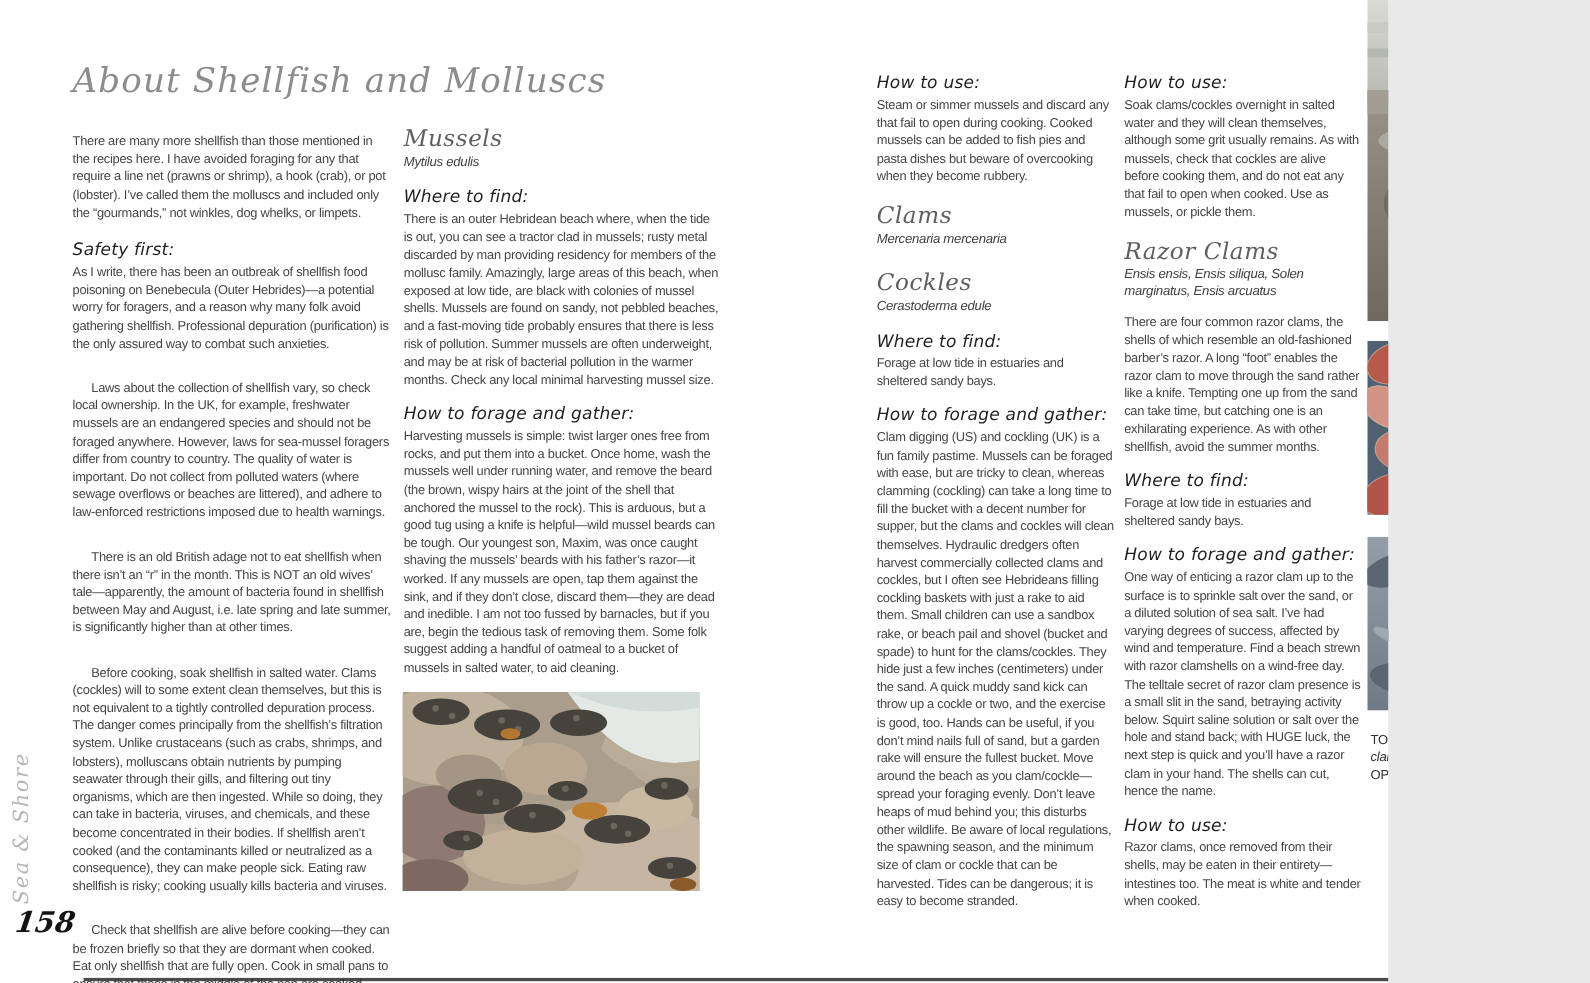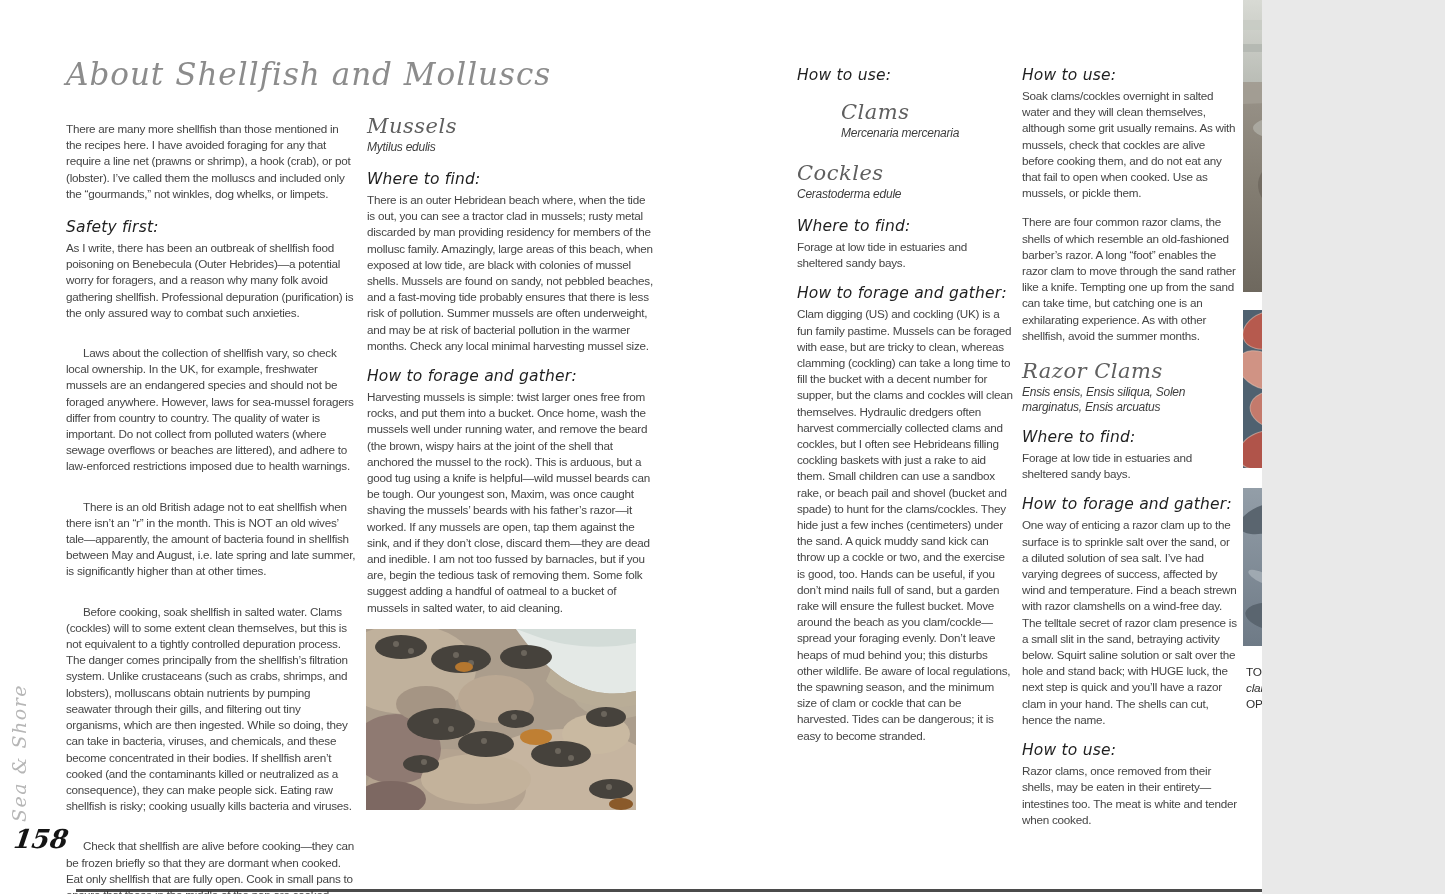--- a/index.html
+++ b/index.html
@@ -144,22 +144,23 @@
 
       <ellipse cx="170" cy="108" rx="16" ry="8" fill="#bf7f33"></ellipse>
       <ellipse cx="98" cy="38" rx="9" ry="5" fill="#b5772f"></ellipse>
       <ellipse cx="255" cy="175" rx="12" ry="6" fill="#8a5a2a"></ellipse>
     </svg>
   </figure>
 
   <div class="col" style="left:797px; top:66px; width:216px;">
     <div class="blk blk-first">
       <div class="sub-head">How to use:</div>
-    </div>
-    <div class="blk" style="margin-top:15px;margin-left:44px;">
+      <p>Steam or simmer mussels and discard any that fail to open during cooking. Cooked mussels can be added to fish pies and pasta dishes but beware of overcooking when they become rubbery.</p>
+    </div>
+    <div class="blk" style="margin-top:15px;">
       <div class="species-head">Clams</div>
       <div class="latin">Mercenaria mercenaria</div>
     </div>
     <div class="blk" style="margin-top:20px;">
       <div class="species-head">Cockles</div>
       <div class="latin">Cerastoderma edule</div>
     </div>
     <div class="blk" style="margin-top:15px;">
       <div class="sub-head">Where to find:</div>
       <p>Forage at low tide in estuaries and sheltered sandy bays.</p>
@@ -168,26 +169,26 @@
       <div class="sub-head">How to forage and gather:</div>
       <p>Clam digging (US) and cockling (UK) is a fun family pastime. Mussels can be foraged with ease, but are tricky to clean, whereas clamming (cockling) can take a long time to fill the bucket with a decent number for supper, but the clams and cockles will clean themselves. Hydraulic dredgers often harvest commercially collected clams and cockles, but I often see Hebrideans filling cockling baskets with just a rake to aid them. Small children can use a sandbox rake, or beach pail and shovel (bucket and spade) to hunt for the clams/cockles. They hide just a few inches (centimeters) under the sand. A quick muddy sand kick can throw up a cockle or two, and the exercise is good, too. Hands can be useful, if you don’t mind nails full of sand, but a garden rake will ensure the fullest bucket. Move around the beach as you clam/cockle—spread your foraging evenly. Don’t leave heaps of mud behind you; this disturbs other wildlife. Be aware of local regulations, the spawning season, and the minimum size of clam or cockle that can be harvested. Tides can be dangerous; it is easy to become stranded.</p>
     </div>
   </div>
 
   <div class="col" style="left:1022px; top:66px; width:216px;">
     <div class="blk blk-first">
       <div class="sub-head">How to use:</div>
       <p>Soak clams/cockles overnight in salted water and they will clean themselves, although some grit usually remains. As with mussels, check that cockles are alive before cooking them, and do not eat any that fail to open when cooked. Use as mussels, or pickle them.</p>
     </div>
-    <div class="blk">
-      <p>There are four common razor clams, the shells of which resemble an old-fashioned barber’s razor. A long “foot” enables the razor clam to move through the sand rather like a knife. Tempting one up from the sand can take time, but catching one is an exhilarating experience. As with other shellfish, avoid the summer months.</p>
-    </div>
     <div class="blk" style="margin-top:15px;">
       <div class="species-head">Razor Clams</div>
       <div class="latin">Ensis ensis, Ensis siliqua, Solen marginatus, Ensis arcuatus</div>
+    </div>
+    <div class="blk">
+      <p>There are four common razor clams, the shells of which resemble an old-fashioned barber’s razor. A long “foot” enables the razor clam to move through the sand rather like a knife. Tempting one up from the sand can take time, but catching one is an exhilarating experience. As with other shellfish, avoid the summer months.</p>
     </div>
     <div class="blk">
       <div class="sub-head">Where to find:</div>
       <p>Forage at low tide in estuaries and sheltered sandy bays.</p>
     </div>
     <div class="blk">
       <div class="sub-head">How to forage and gather:</div>
       <p>One way of enticing a razor clam up to the surface is to sprinkle salt over the sand, or a diluted solution of sea salt. I’ve had varying degrees of success, affected by wind and temperature. Find a beach strewn with razor clamshells on a wind-free day. The telltale secret of razor clam presence is a small slit in the sand, betraying activity below. Squirt saline solution or salt over the hole and stand back; with HUGE luck, the next step is quick and you’ll have a razor clam in your hand. The shells can cut, hence the name.</p>
     </div>
     <div class="blk">

